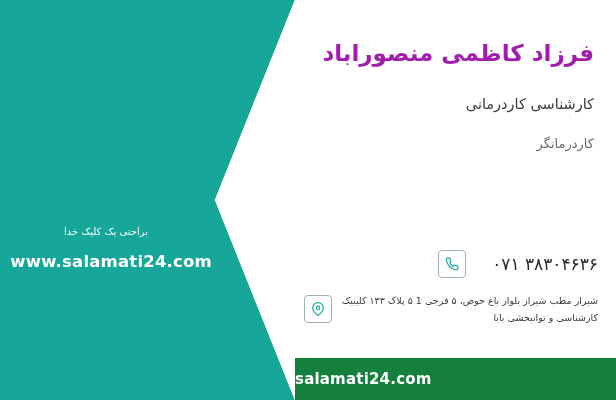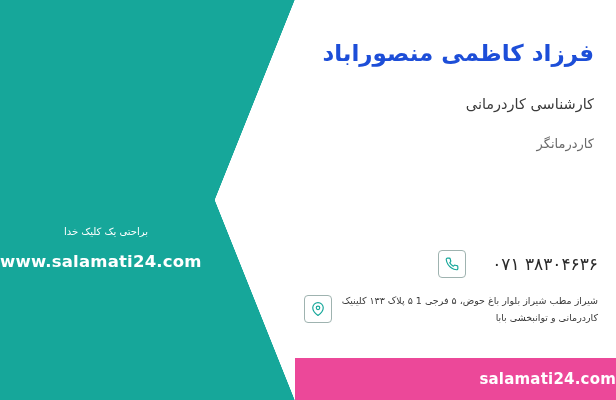--- a/index.html
+++ b/index.html
@@ -49,31 +49,31 @@
     text-align:center;
     color:#ffffff;
     font-size:10px;
     letter-spacing:.3px;
     direction:rtl;
   }
   .logo-url{
     position:absolute;
     left:0;top:252px;
     width:212px;
-    text-align:left;
+    text-align:right;
     color:#ffffff;
     font-size:16.5px;
     font-weight:bold;
     letter-spacing:.2px;
   }
   
   .person-name{
     position:absolute;
     right:22px;top:40px;
-    color:#1d4ed8;
+    color:#a21caf;
     font-size:23px;
     font-weight:bold;
     direction:rtl;
     text-align:right;
     white-space:nowrap;
   }
   .specialty{
     position:absolute;
     right:22px;top:96px;
     color:#3a3a3a;
@@ -129,24 +129,24 @@
     border-radius:4px;
     display:flex;align-items:center;justify-content:center;
     color:#16a79a;
     flex:0 0 auto;
   }
   
   .footer{
     position:absolute;
     left:295px;top:358px;
     width:321px;height:42px;
-    background:#ec4899;
+    background:#15803d;
     display:flex;
     align-items:center;
-    justify-content:flex-end;
+    justify-content:flex-start;
   }
   .footer-text{
     color:#ffffff;
     font-size:15px;
     font-weight:bold;
     letter-spacing:.2px;
   }
 </style>
 </head>
 <body>
@@ -175,21 +175,21 @@
 
   <div class="addr-row">
     <div class="icon-box">
       <svg width="14" height="14" viewBox="0 0 24 24" fill="none" stroke="#16a79a" stroke-width="2" stroke-linecap="round" stroke-linejoin="round">
         <path d="M21 10c0 7-9 13-9 13s-9-6-9-13a9 9 0 0 1 18 0z"></path>
         <circle cx="12" cy="10" r="3"></circle>
       </svg>
     </div>
     <div class="addr-text">
       <div>شیراز مطب شیراز بلوار باغ حوض، ۵ فرجی 1 ۵ پلاک ۱۳۳ کلینیک</div>
-      <div>کاردرمانی و توانبخشی بابا</div>
+      <div>کارشناسی و توانبخشی بابا</div>
     </div>
   </div>
 
   <div class="footer">
     <span class="footer-text">salamati24.com</span>
   </div>
 
 </div>
 
 </body></html>

